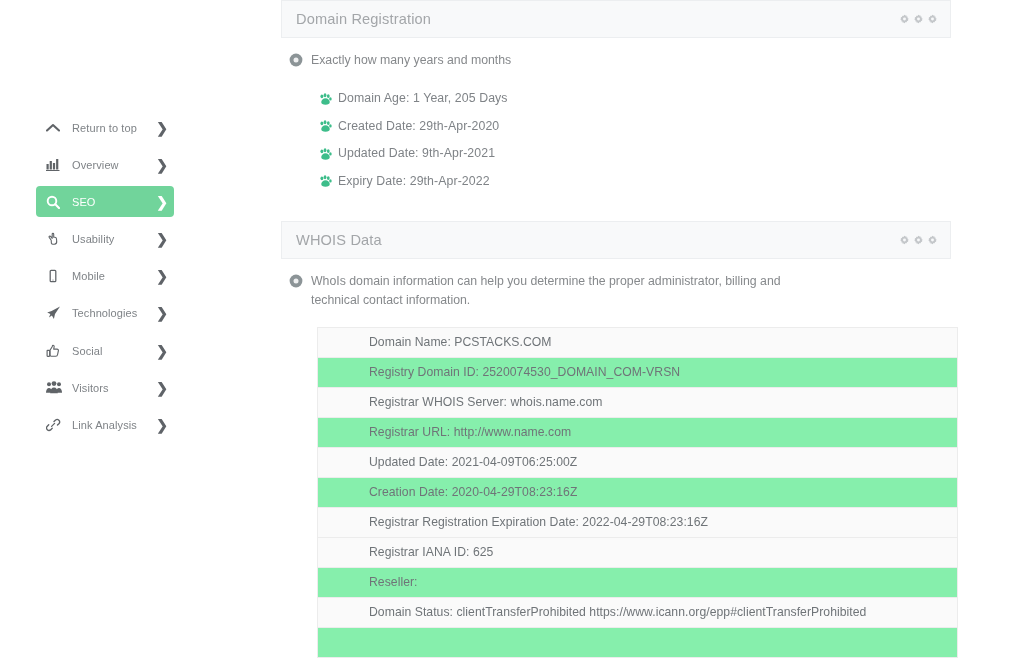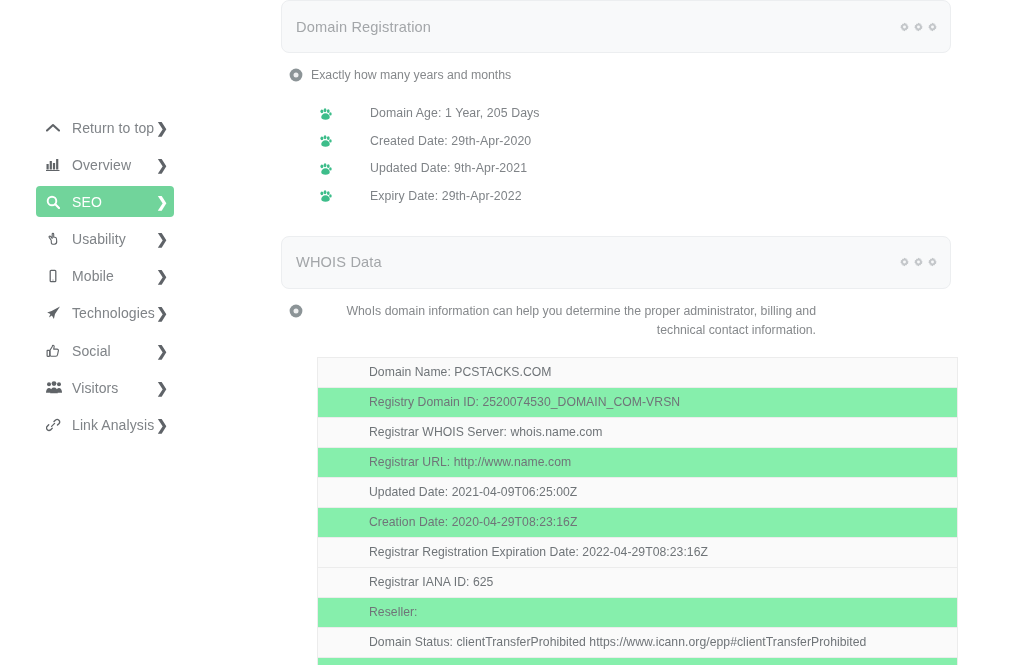--- a/index.html
+++ b/index.html
@@ -54,21 +54,21 @@
     width: 17px;
     min-width: 17px;
     height: 15px;
     display: flex;
     align-items: center;
     justify-content: flex-start;
     margin-right: 9px;
   }
   .nav-icon svg { display: block; }
   .nav-label {
-    font-size: 14px;
+    font-size: 11px;
     letter-spacing: 0.1px;
     white-space: nowrap;
     color: #7f8387;
   }
   .nav-item.active .nav-label { color: #ffffff; }
   .nav-chevron {
     position: absolute;
     right: 6px;
     top: 50%;
     transform: translateY(-50%);
@@ -88,24 +88,24 @@
     height: 665px;
   }
 
   .panel {
     width: 670px;
     background: #ffffff;
   }
 
   .panel-header {
     position: relative;
-    height: 53px;
+    height: 38px;
     background: #f8f9fa;
     border: 1px solid #eceef0;
-    border-radius: 8px;
+    border-radius: 0;
     display: flex;
     align-items: center;
     padding: 0 14px;
   }
   .panel-title {
     font-size: 14.6px;
     color: #a3a6a9;
     letter-spacing: 0.15px;
     font-weight: 400;
   }
@@ -134,34 +134,32 @@
     width: 14px;
     height: 14px;
     margin-top: 2px;
     margin-right: 8px;
   }
   .note-text {
     font-size: 12.3px;
     color: #86898c;
     line-height: 19.5px;
     max-width: 505px;
-    text-align: right;
   }
 
   .paw-list {
     margin: 14px 0 0 0;
     padding: 0;
     list-style: none;
   }
   .paw-item {
     display: flex;
     align-items: center;
     height: 27.5px;
     padding-left: 30px;
-    gap: 32px;
   }
   .paw-icon {
     width: 13px;
     min-width: 13px;
     height: 13px;
     margin-right: 6px;
   }
   .paw-text {
     font-size: 12.3px;
     color: #7f8387;

